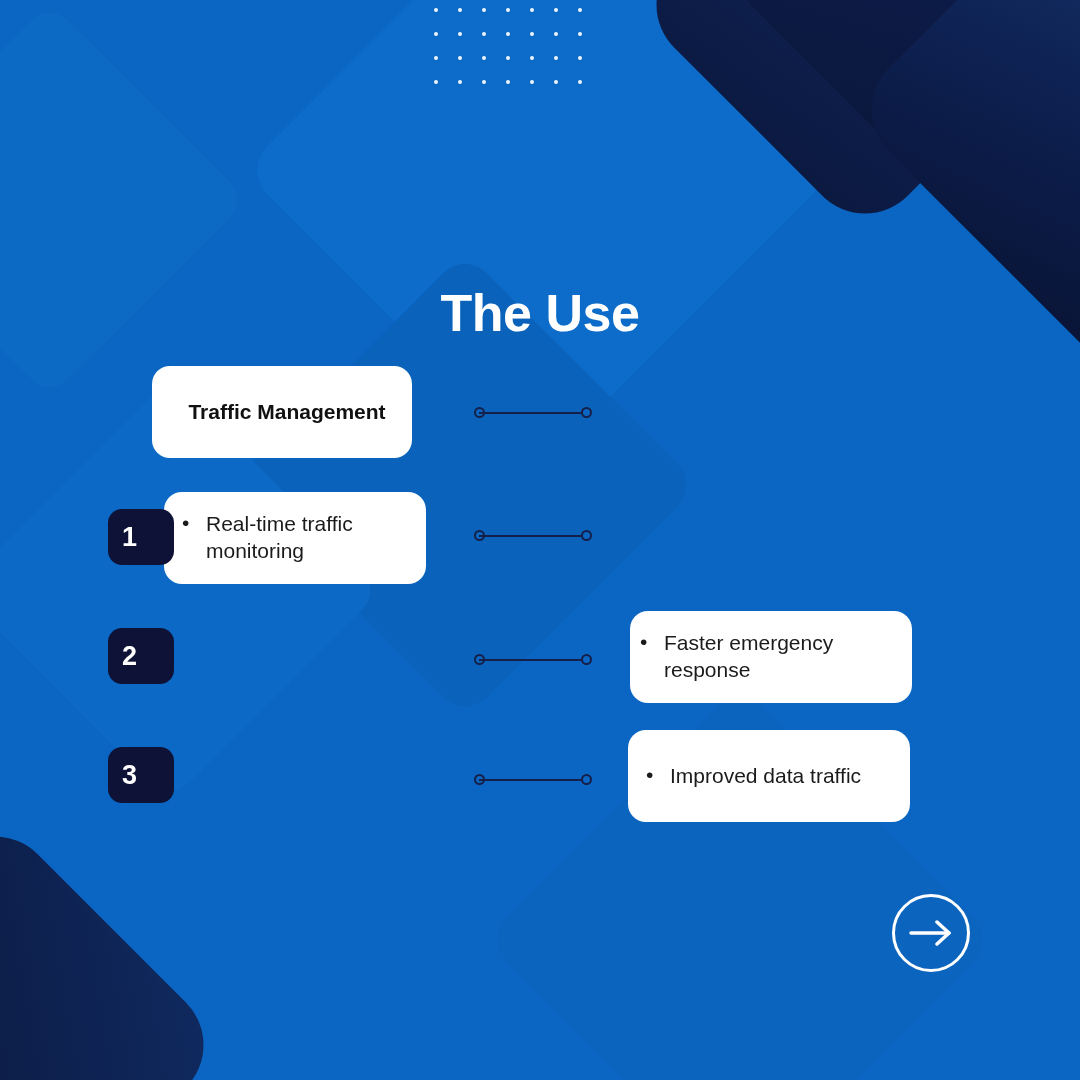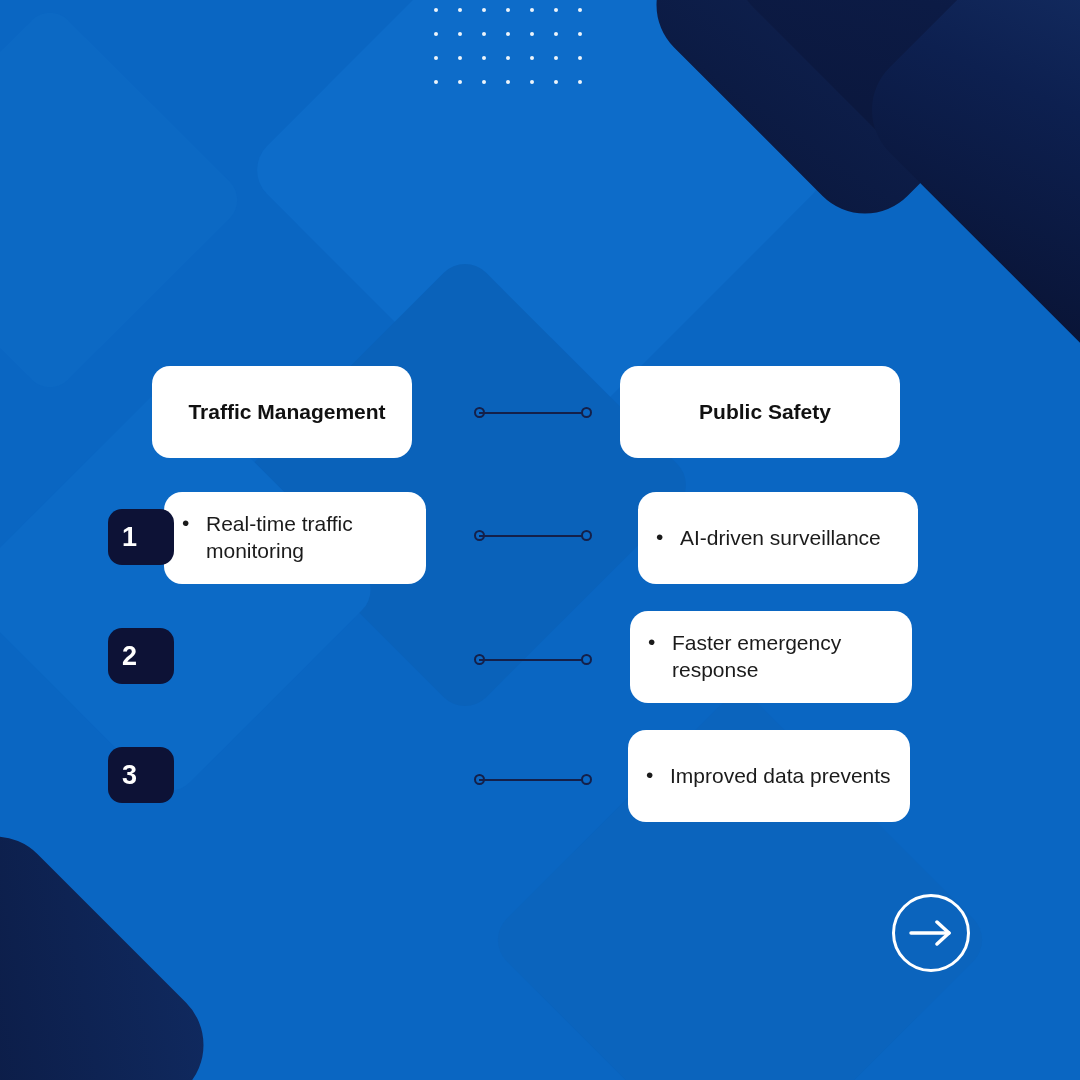--- a/index.html
+++ b/index.html
@@ -176,21 +176,21 @@
   }
 
   .left-item  { left: 164px; width: 262px; justify-content: center; }
   .right-item { left: 630px; width: 280px; }
 
   .row1 { top: 492px; }
   .row2 { top: 612px; }
   .row3 { top: 730px; }
 
   .right-item.row1 { left: 638px; top: 492px; width: 280px; }
-  .right-item.row2 { left: 630px; top: 611px; width: 282px; }
+  .right-item.row2 { left: 630px; top: 611px; width: 282px; padding-left: 8px; }
   .right-item.row3 { left: 628px; top: 730px; width: 282px; }
 
   
   .badge {
     position: absolute;
     width: 66px;
     height: 56px;
     background: #0d1236;
     border-radius: 14px;
     color: #ffffff;
@@ -292,51 +292,46 @@
       <i></i>
       <i></i>
       <i></i>
       <i></i>
       <i></i>
   </div>
 </div>
 
 <div class="content">
 
+  <div class="page-title">The Use</div>
 
   <div class="card head-card head-left">
     <span class="head-text">Traffic Management</span>
   </div>
 
-  <div class="card head-card head-right">
-    <span class="head-text">Public Safety</span>
-  </div>
 
   <div class="badge b1">
     <span>1</span>
   </div>
   <div class="badge b2">
     <span>2</span>
   </div>
   <div class="badge b3">
     <span>3</span>
   </div>
 
   <div class="card item-card left-item row1">
     <span class="item-text">Real-time traffic monitoring</span>
   </div>
 
-  <div class="card item-card right-item row1">
-    <span class="item-text">AI-driven surveillance</span>
-  </div>
   <div class="card item-card right-item row2">
     <span class="item-text">Faster emergency response</span>
   </div>
   <div class="card item-card right-item row3">
-    <span class="item-text">Improved data prevents</span>
+    <span class="item-text">Improved data traffic</span>
   </div>
 
   <div class="connector conn0">
     <span class="knob start"></span>
     <span class="line"></span>
     <span class="knob end"></span>
   </div>
   <div class="connector conn1">
     <span class="knob start"></span>
     <span class="line"></span>

